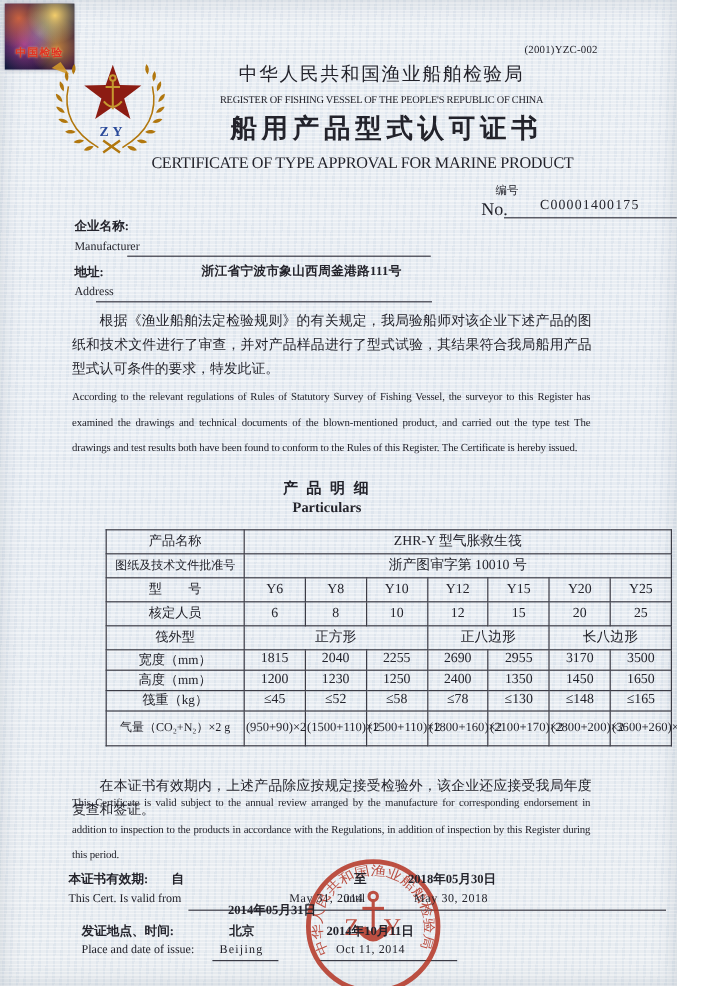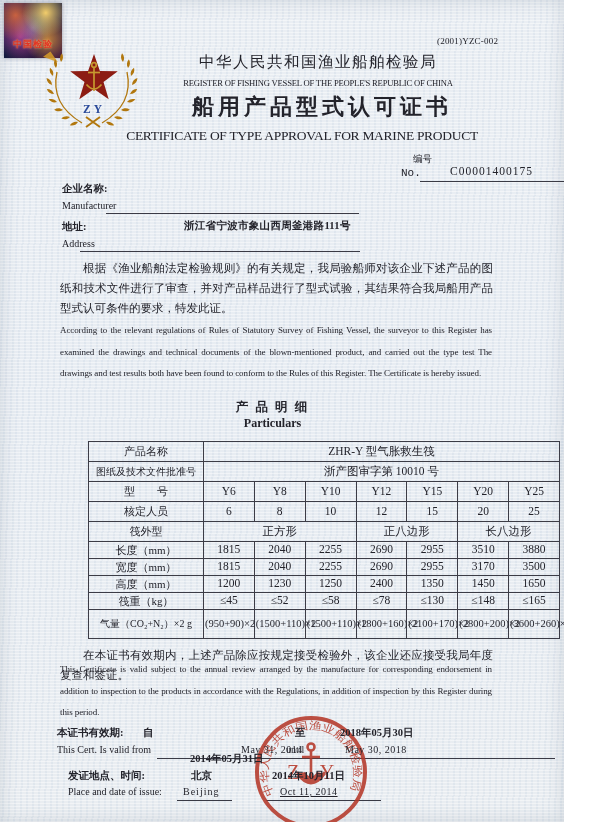--- a/index.html
+++ b/index.html
@@ -91,29 +91,29 @@
     </g>
     <text x="50" y="61" text-anchor="middle" font-size="11.5" font-weight="bold" letter-spacing="3" fill="#2a4a9a" font-family="Liberation Serif, DejaVu Serif, serif">ZY</text>
   </svg>
 
   <div class="abs ctr cn nw" style="top:52px;font-size:15.5px;letter-spacing:1.5px;left:30px;">中华人民共和国渔业船舶检验局</div>
   <div class="abs ctr nw" style="top:78px;font-size:8.6px;letter-spacing:-0.2px;left:30px;">REGISTER OF FISHING VESSEL OF THE PEOPLE'S REPUBLIC OF CHINA</div>
   <div class="abs ctr cn nw" style="top:92px;font-size:22px;font-weight:600;letter-spacing:4px;left:34px;">船用产品型式认可证书</div>
   <div class="abs ctr nw" style="top:128px;font-size:13.5px;letter-spacing:-0.3px;left:14px;">CERTIFICATE OF TYPE APPROVAL FOR MARINE PRODUCT</div>
 
   <div class="abs cn nw" style="left:413px;top:153px;font-size:9.5px;">编号</div>
-  <div class="abs nw" style="left:401px;top:167px;font-size:11px;font-family:Liberation Mono, monospace;">No.</div>
+  <div class="abs nw" style="left:401px;top:167px;font-size:15px;">No.</div>
   <div class="abs nw" style="left:450px;top:165px;font-size:11.5px;letter-spacing:1px;">C00001400175</div>
   <div class="abs rule" style="left:420px;top:180px;width:145px;"></div>
 
   <div class="abs cn nw" style="left:62px;top:182px;font-size:10.5px;font-weight:600;">企业名称:</div>
   <div class="abs nw" style="left:62px;top:200px;font-size:10px;">Manufacturer</div>
   <div class="abs rule" style="left:106px;top:212px;width:253px;"></div>
   <div class="abs cn nw" style="left:62px;top:220px;font-size:10.5px;font-weight:600;">地址:</div>
-  <div class="abs cn nw" style="left:168px;top:219px;font-size:10.5px;letter-spacing:.3px;font-weight:600;margin-left:16px;">浙江省宁波市象山西周釜港路111号</div>
+  <div class="abs cn nw" style="left:168px;top:219px;font-size:10.5px;letter-spacing:.3px;font-weight:600;">浙江省宁波市象山西周釜港路111号</div>
   <div class="abs nw" style="left:62px;top:238px;font-size:10px;">Address</div>
   <div class="abs rule" style="left:80px;top:250px;width:280px;"></div>
 
   <div class="abs cn para" style="left:60px;top:258px;width:433px;font-size:11.5px;line-height:20px;text-indent:2em;">根据《渔业船舶法定检验规则》的有关规定，我局验船师对该企业下述产品的图纸和技术文件进行了审查，并对产品样品进行了型式试验，其结果符合我局船用产品型式认可条件的要求，特发此证。</div>
   <div class="abs para" style="left:60px;top:320px;width:432px;font-size:9px;line-height:21.5px;letter-spacing:-0.1px;">According to the relevant regulations of Rules of Statutory Survey of Fishing Vessel, the surveyor to this Register has examined the drawings and technical documents of the blown-mentioned product, and carried out the type test The drawings and test results both have been found to conform to the Rules of this Register. The Certificate is hereby issued.</div>
 
   <div class="abs cn nw" style="left:0px;width:545px;text-align:center;top:399px;font-size:12.5px;font-weight:600;letter-spacing:2px;">产 品 明 细</div>
   <div class="abs nw" style="left:0px;width:545px;text-align:center;top:416px;font-size:12px;font-weight:bold;">Particulars</div>
 
   <table class="abs cn" style="left:88px;top:441px;">
@@ -148,30 +148,20 @@
       <td>12</td>
       <td>15</td>
       <td>20</td>
       <td>25</td>
     </tr>
     <tr class="h19">
       <th>筏外型</th>
       <td colspan="3">正方形</td>
       <td colspan="2">正八边形</td>
       <td colspan="2">长八边形</td>
-    </tr>
-    <tr class="h17">
-      <th>长度（mm）</th>
-      <td>1815</td>
-      <td>2040</td>
-      <td>2255</td>
-      <td>2690</td>
-      <td>2955</td>
-      <td>3510</td>
-      <td>3880</td>
     </tr>
     <tr class="h17">
       <th>宽度（mm）</th>
       <td>1815</td>
       <td>2040</td>
       <td>2255</td>
       <td>2690</td>
       <td>2955</td>
       <td>3170</td>
       <td>3500</td>
@@ -238,17 +228,17 @@
   <div class="abs nw" style="left:197px;top:744px;font-size:10px;letter-spacing:.5px;z-index:5;margin-left:44px;">May 31, 2014</div>
   <div class="abs nw" style="left:286px;top:744px;font-size:10px;z-index:5;">until</div>
   <div class="abs nw" style="left:345px;top:744px;font-size:10px;letter-spacing:.5px;z-index:5;">May 30, 2018</div>
   <div class="abs rule" style="left:157px;top:757px;width:398px;z-index:3;"></div>
 
   <div class="abs cn nw" style="left:68px;top:769px;font-size:10.5px;font-weight:600;z-index:5;">发证地点、时间:</div>
   <div class="abs cn nw" style="left:191px;top:769px;font-size:10.5px;font-weight:600;z-index:5;">北京</div>
   <div class="abs cn nw" style="left:272px;top:769px;font-size:10.5px;font-weight:600;z-index:5;">2014年10月11日</div>
   <div class="abs nw" style="left:68px;top:786px;font-size:10px;z-index:5;">Place and date of issue:</div>
   <div class="abs nw" style="left:183px;top:786px;font-size:10px;letter-spacing:1px;z-index:5;">Beijing</div>
-  <div class="abs nw" style="left:280px;top:786px;font-size:10px;letter-spacing:.5px;z-index:5;text-decoration:underline;">Oct 11, 2014</div>
+  <div class="abs nw" style="left:280px;top:786px;font-size:10px;letter-spacing:.5px;z-index:5;">Oct 11, 2014</div>
   <div class="abs rule" style="left:177px;top:799px;width:55px;z-index:3;"></div>
   <div class="abs rule" style="left:266px;top:799px;width:115px;z-index:3;"></div>
 
 </div>
 
 </body></html>

